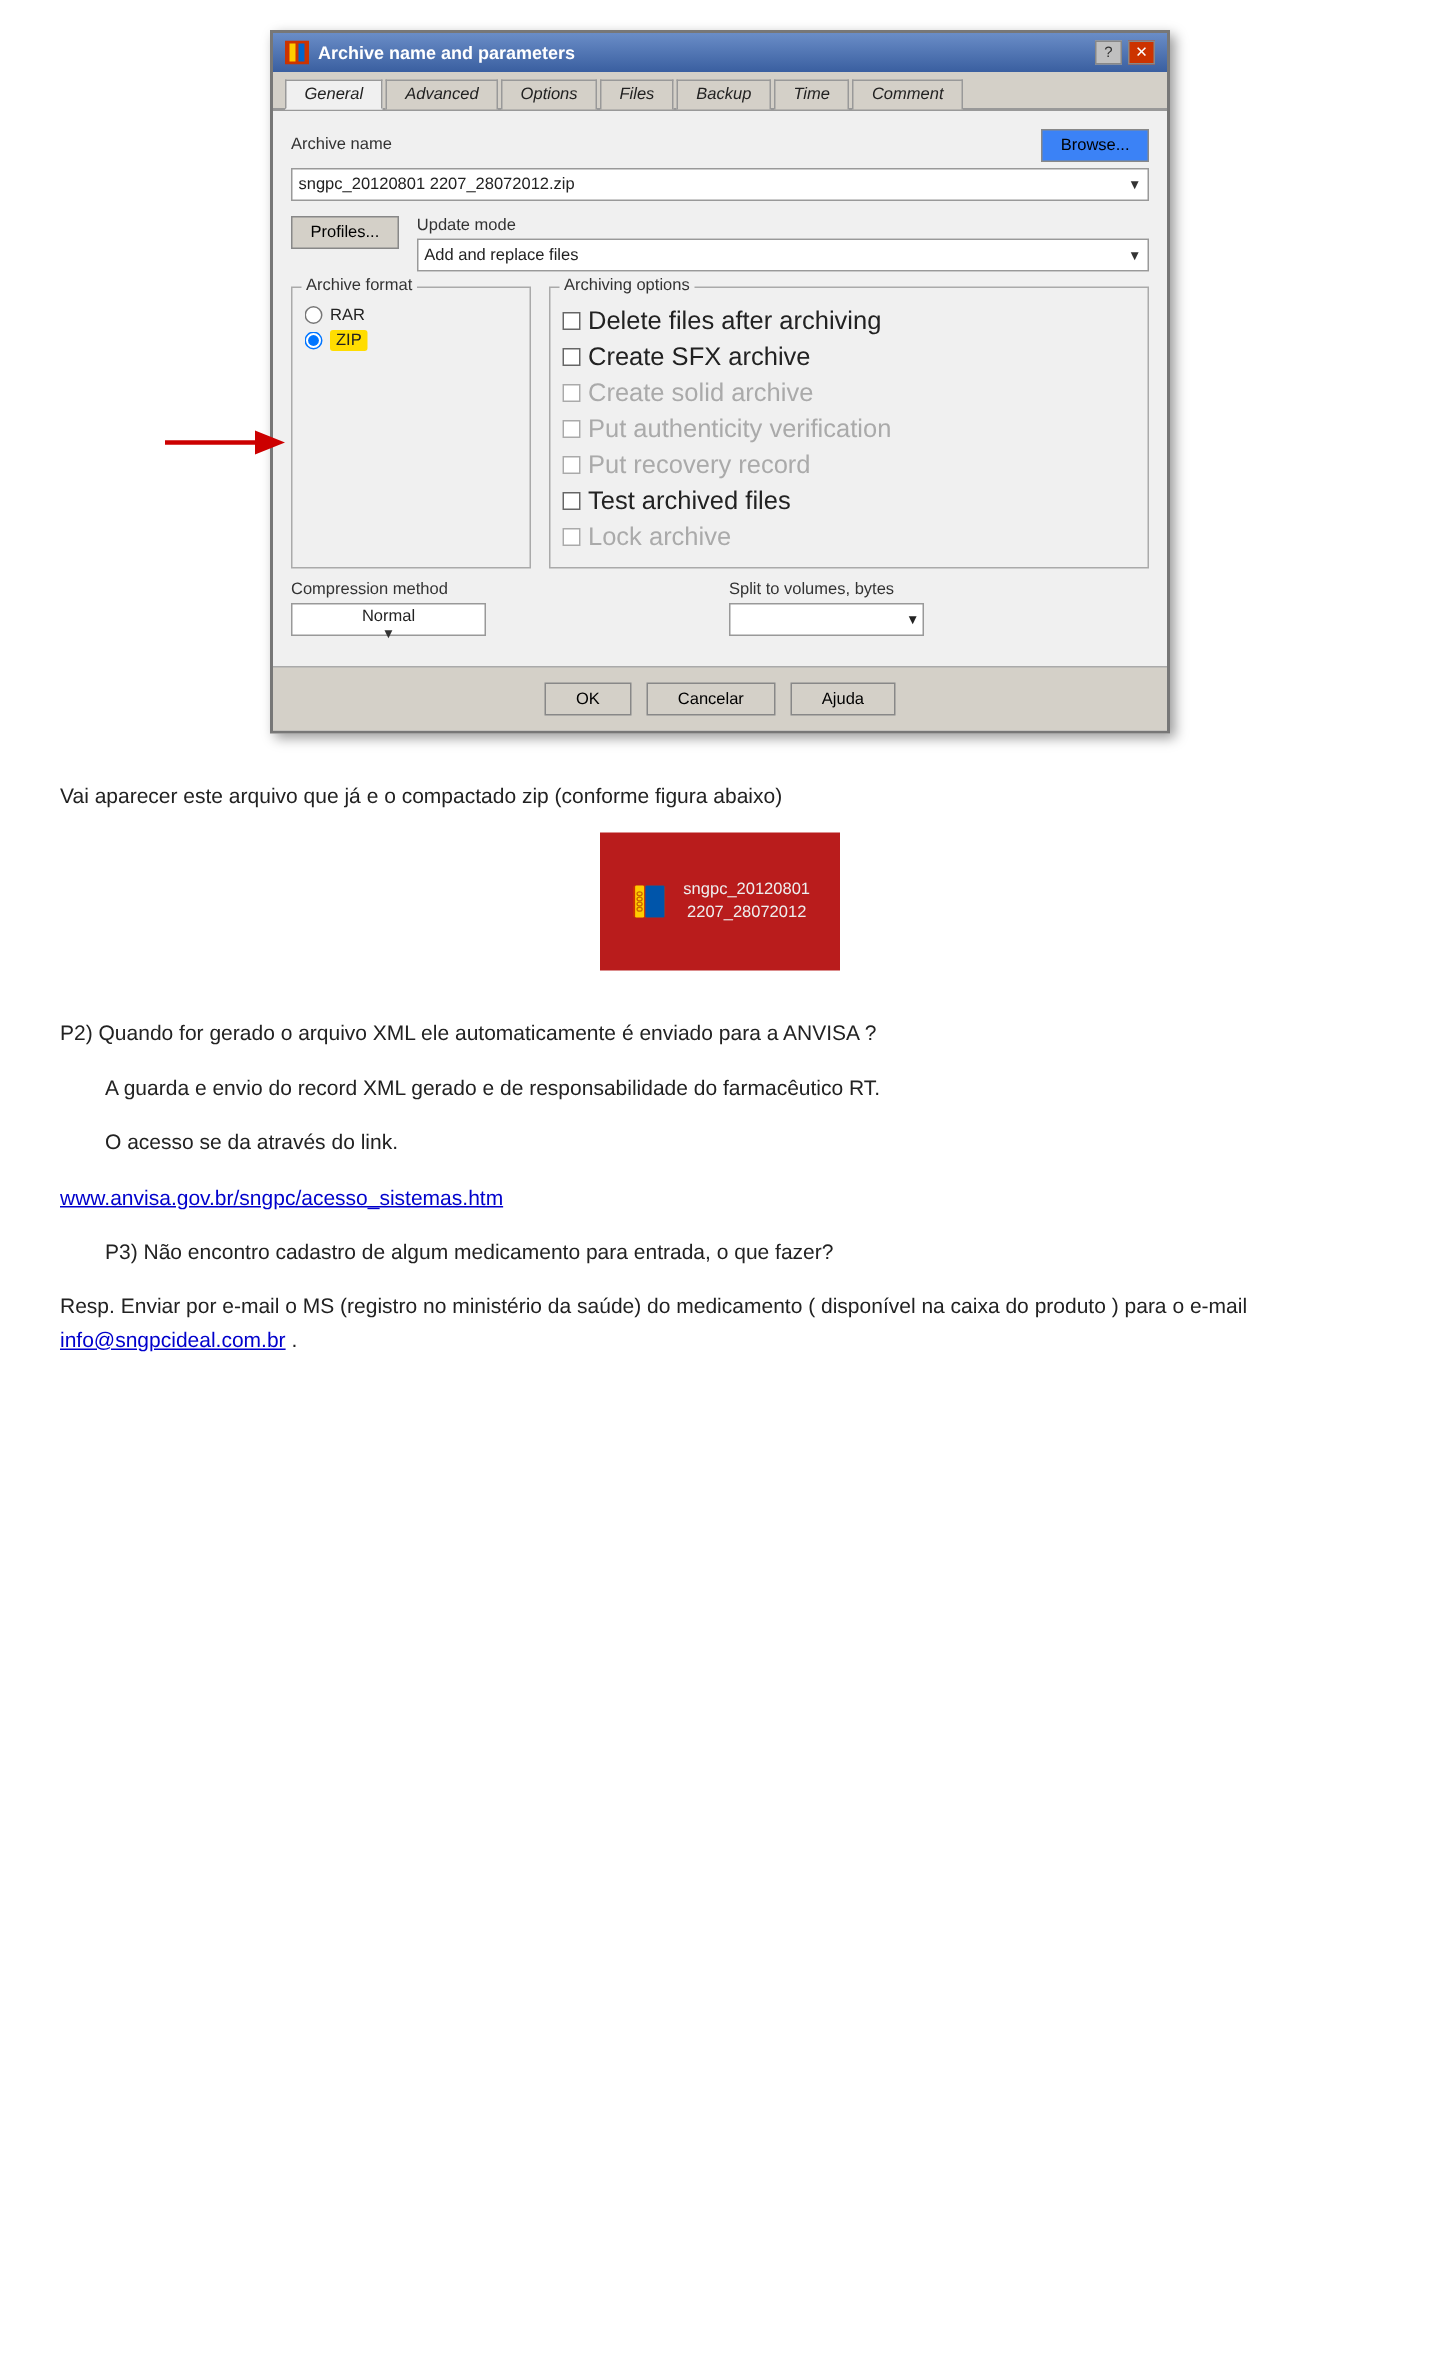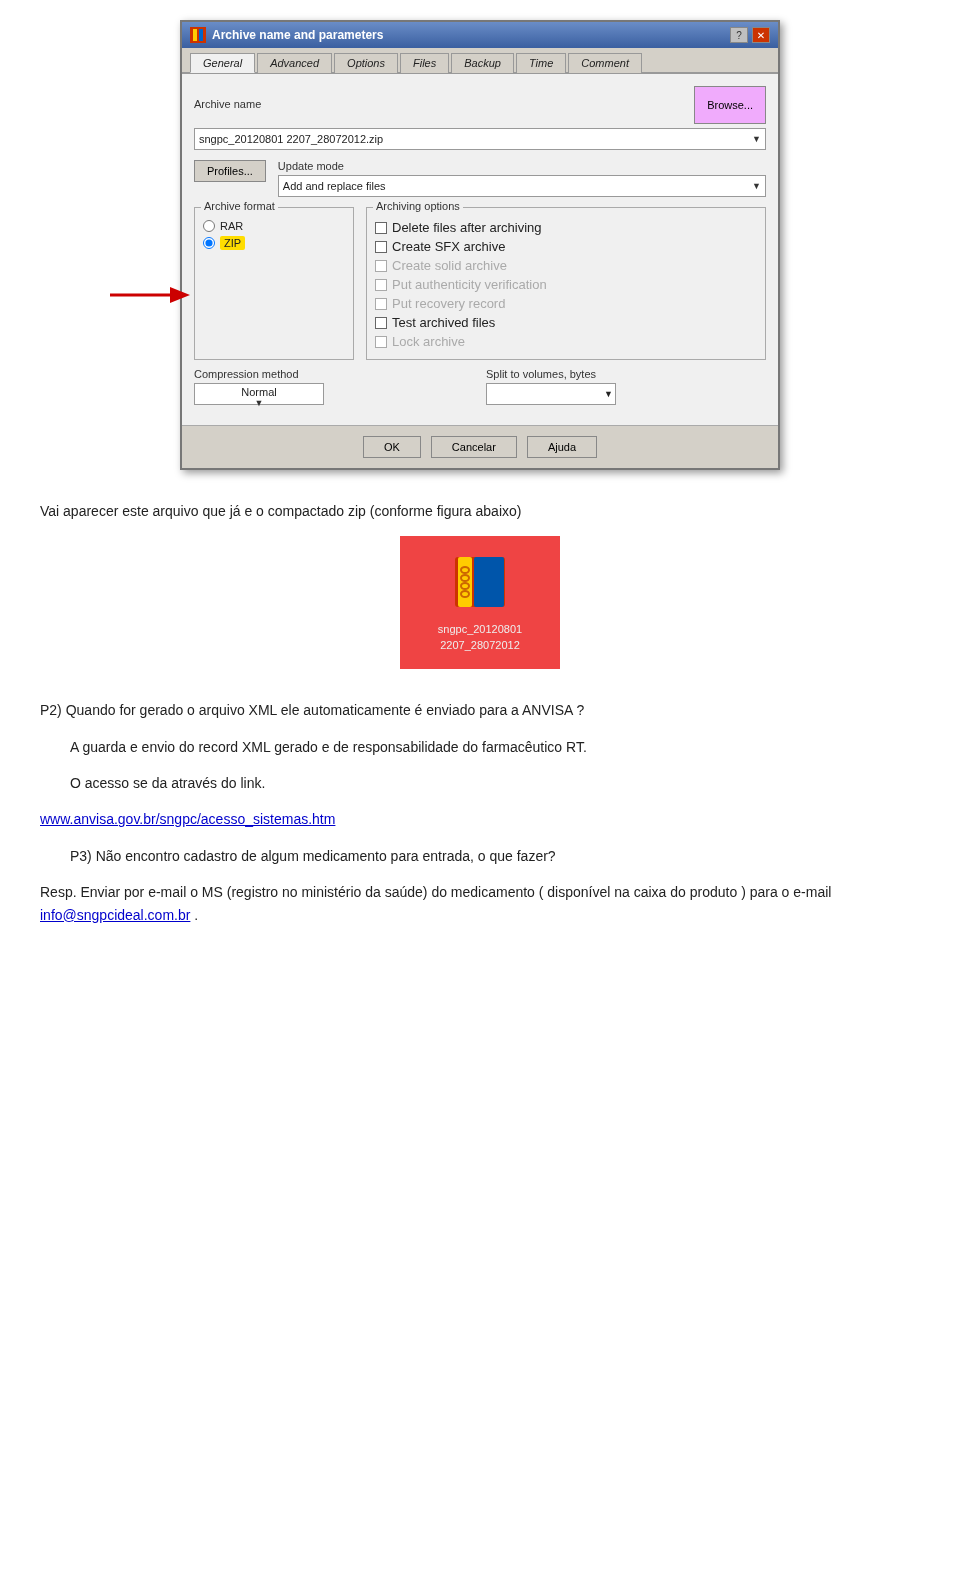--- a/index.html
+++ b/index.html
@@ -124,25 +124,25 @@
 
     .field-row {
       display: flex;
       align-items: center;
       gap: 8px;
       justify-content: flex-end;
     }
 
     .browse-btn {
       padding: 2px 12px;
-      background: #f0abfc;
+      background: #3b82f6;
       border: 1px solid #888;
       font-size: 11px;
       cursor: pointer;
-      height: 38px;
+      height: 22px;
     }
 
     .dropdown-input {
       flex: 1;
       height: 22px;
       border: 1px solid #999;
       background: white;
       padding: 2px 4px;
       font-size: 11px;
       display: flex;
@@ -221,21 +221,21 @@
       background: #ffdd00;
       padding: 1px 4px;
       border-radius: 2px;
     }
 
     .checkbox-row {
       display: flex;
       align-items: center;
       gap: 5px;
       margin-bottom: 4px;
-      font-size: 13px;
+      font-size: 17px;
     }
 
     .checkbox-input {
       width: 12px;
       height: 12px;
       border: 1px solid #666;
       background: white;
     }
 
     .checkbox-disabled {
@@ -313,25 +313,25 @@
     }
 
     
     .winrar-file-section {
       display: flex;
       justify-content: center;
       margin-bottom: 30px;
     }
 
     .winrar-file-card {
-      background: #ef4444;
+      background: #b91c1c;
       color: white;
       padding: 16px 20px;
       display: flex;
-      flex-direction: column;
+      flex-direction: row;
       align-items: center;
       gap: 10px;
       width: 160px;
     }
 
     .winrar-icon {
       width: 60px;
       height: 60px;
     }
 

